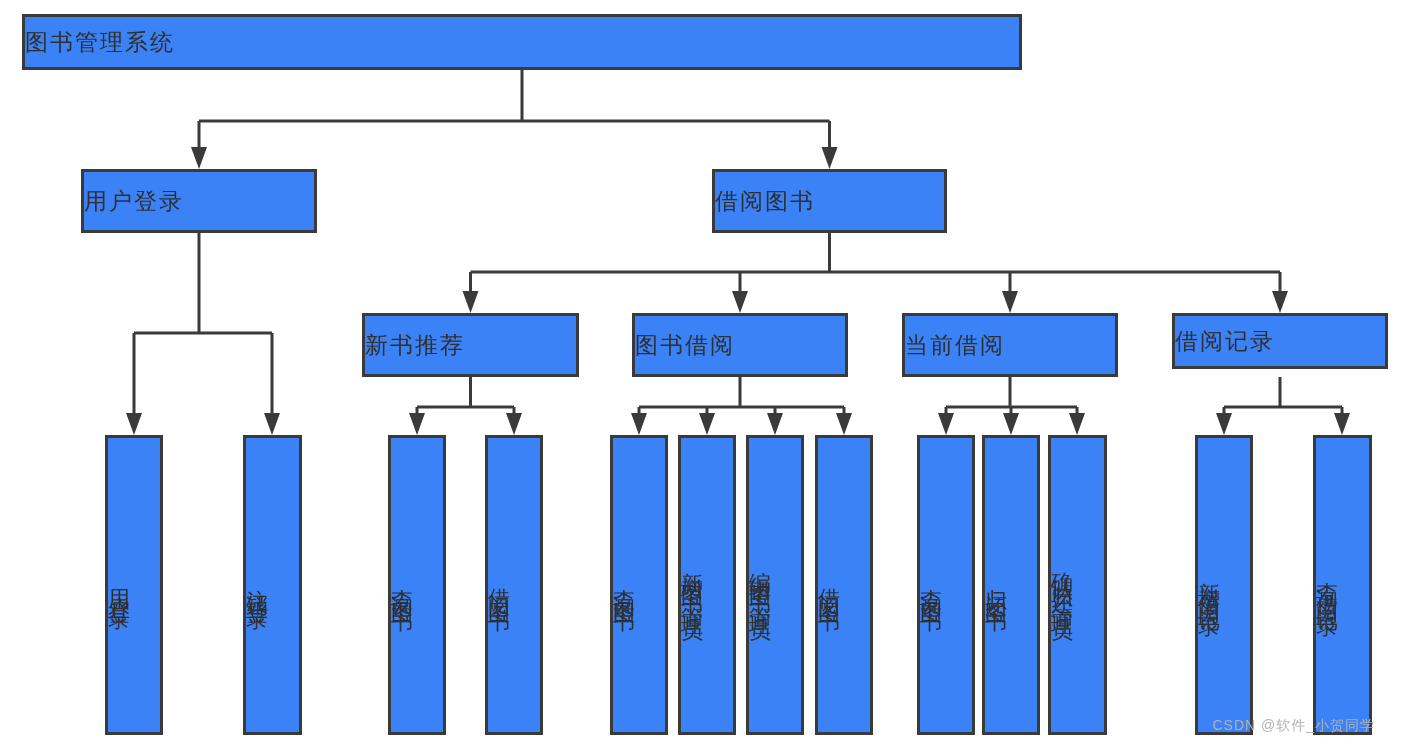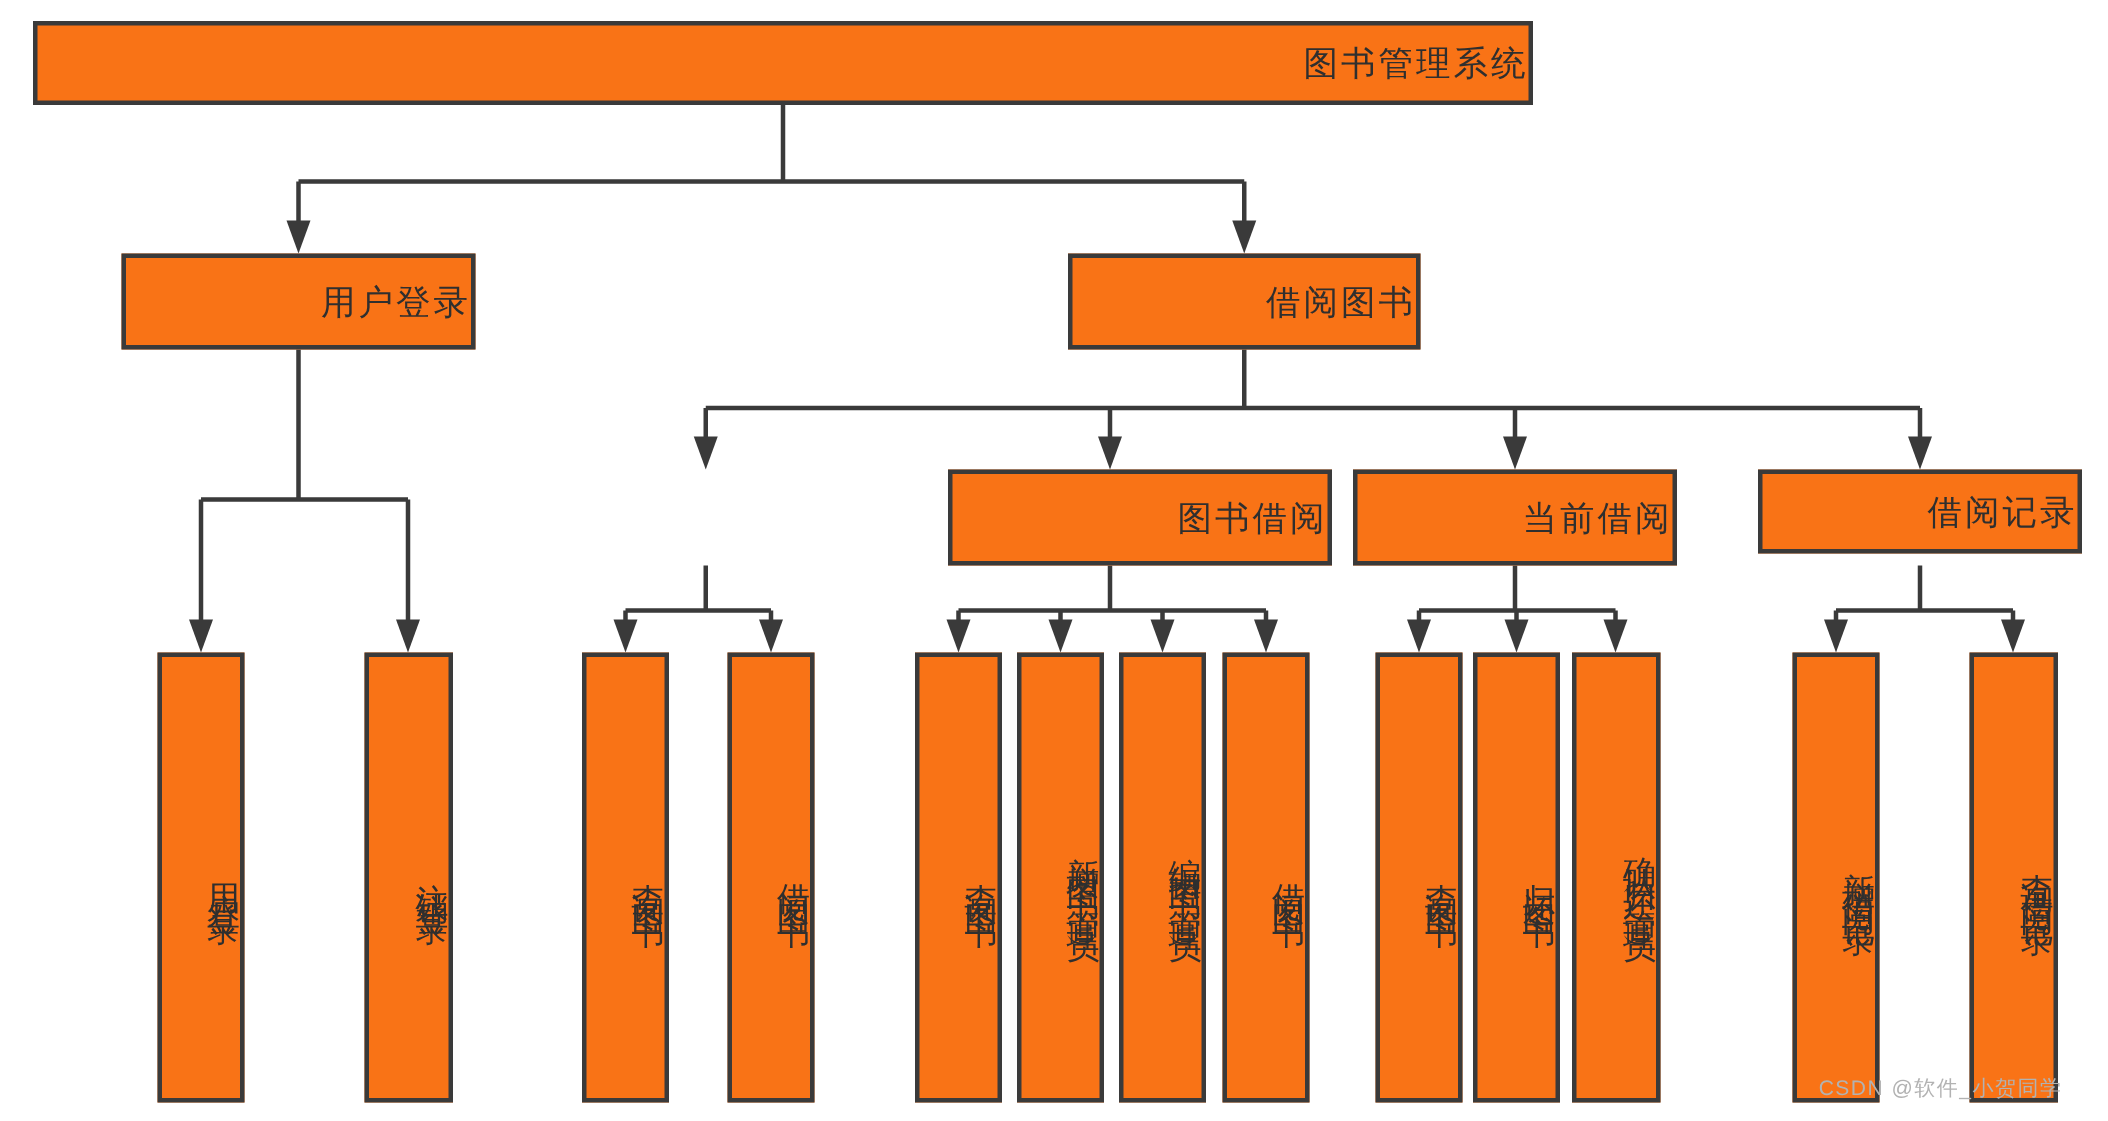--- a/index.html
+++ b/index.html
@@ -26,24 +26,24 @@
     stroke-width: 3;
   }
   svg.connectors polygon {
     fill: #3a3a3a;
     stroke: none;
   }
 
   .node {
     position: absolute;
     border: 3px solid #3a3a3a;
-    background: #f97316;
+    background: #3b82f6;
     display: flex;
     align-items: center;
-    justify-content: flex-end;
+    justify-content: flex-start;
     color: #2f2f2f;
     font-size: 23px;
     letter-spacing: 2px;
     z-index: 2;
     white-space: nowrap;
   }
 
   .node.vnode .vtext {
     writing-mode: vertical-lr;
     text-orientation: mixed;
@@ -123,21 +123,24 @@
     <span>图书管理系统</span>
   </div>
 
   <div class="node" style="left:81px; top:169px; width:236px; height:64px">
     <span>用户登录</span>
   </div>
   <div class="node" style="left:712px; top:169px; width:235px; height:64px">
     <span>借阅图书</span>
   </div>
 
-  <div class="node" style="left:632px; top:313px; width:256px; height:64px">
+  <div class="node" style="left:362px; top:313px; width:217px; height:64px">
+    <span>新书推荐</span>
+  </div>
+  <div class="node" style="left:632px; top:313px; width:216px; height:64px">
     <span>图书借阅</span>
   </div>
   <div class="node" style="left:902px; top:313px; width:216px; height:64px">
     <span>当前借阅</span>
   </div>
   <div class="node" style="left:1172px; top:313px; width:216px; height:56px">
     <span>借阅记录</span>
   </div>
 
   <div class="node vnode" style="left:105px; top:435px; width:58px; height:300px">

